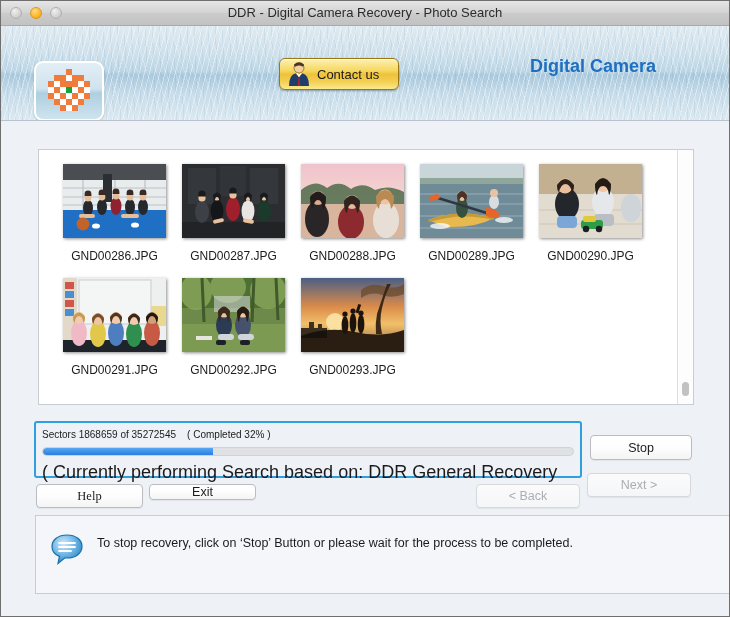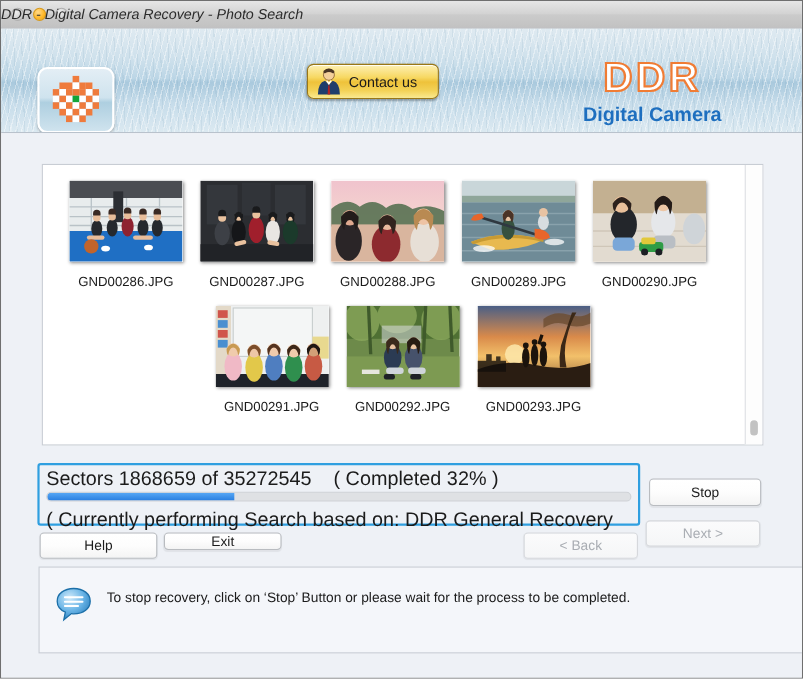--- a/index.html
+++ b/index.html
@@ -48,25 +48,25 @@
     background: radial-gradient(circle at 35% 30%, #f0f0f0, #d2d2d2 60%, #bdbdbd 100%);
     border: 1px solid #b0b0b0;
   }
   .light.amber {
     background: radial-gradient(circle at 35% 30%, #ffd98a, #ffb726 60%, #e9a21a 100%);
     border: 1px solid #d79a1d;
   }
   .title-text {
     position: absolute;
     left: 0; right: 0;
+    text-align: center;
     font-size: 13px;
     color: #2b2b2b;
     line-height: 24px;
     pointer-events: none;
-    font-style: italic;
   }
 
   
   .banner {
     position: relative;
     height: 94px;
     border-bottom: 1px solid #b9c2cc;
     background:
       linear-gradient(to bottom,
         #dfeaf1 0%,
@@ -168,21 +168,21 @@
   .thumb-scroll {
     position: absolute;
     inset: 0;
     right: 16px;
     padding: 14px 0 0 16px;
     box-sizing: border-box;
   }
   .thumb-row {
     display: flex;
   }
-  .thumb-row.row2 { margin-top: 15px; justify-content: center; }
+  .thumb-row.row2 { margin-top: 15px; }
   .thumb-cell {
     width: 119px;
     margin-right: 0px;
     text-align: center;
   }
   .thumb-img {
     width: 103px;
     height: 74px;
     margin: 0 auto;
     box-shadow: 1px 1px 3px rgba(0,0,0,0.45);
@@ -223,21 +223,21 @@
     top: 300px;
     width: 548px;
     height: 57px;
     box-sizing: border-box;
     border: 2px solid #2f9fe0;
     border-radius: 3px;
     background: #eef1f6;
     padding: 4px 6px 0 6px;
   }
   .progress-label {
-    font-size: 18px;
+    font-size: 10px;
     color: #1b1b1b;
     line-height: 16px;
     white-space: pre;
   }
   .progress-track {
     margin-top: 4px;
     height: 9px;
     width: 100%;
     border-radius: 5px;
     background: #dfe1e4;
@@ -281,20 +281,21 @@
     top: 314px;
     width: 102px;
     height: 25px;
   }
   .btn-help {
     position: absolute;
     left: 35px;
     top: 363px;
     width: 107px;
     height: 24px;
+    font-family: Liberation Serif, serif;
   }
   .btn-exit {
     position: absolute;
     left: 148px;
     top: 363px;
     width: 107px;
     height: 16px;
   }
   .btn-back {
     position: absolute;
@@ -395,21 +396,20 @@
         <circle cx="12" cy="7" r="5" fill="#f3cf9b" stroke="#8a6236" stroke-width="0.8"></circle>
         <path d="M7 3.5 Q12 -1 17 3.5 Q17 6 15.5 5.5 Q12 3.5 8.5 5.6 Q7 6 7 3.5 Z" fill="#4a3526"></path>
         <path d="M2 25 Q2 14 8.5 12.3 L12 16 L15.5 12.3 Q22 14 22 25 Z" fill="#1f3d6b"></path>
         <path d="M9.5 12.6 L12 16.2 L14.5 12.6 L13.6 12 L12 13.8 L10.4 12 Z" fill="#ffffff"></path>
         <path d="M11.4 16.6 L12.6 16.6 L13.2 25 L10.8 25 Z" fill="#b32222"></path>
       </svg>
       <span class="contact-label">Contact us</span>
     </div>
 
     <div class="brand">
-      <div class="brand-ddr">DDR</div>
       <div class="brand-sub">Digital Camera</div>
     </div>
   </div>
 
   <div class="content">
 
     <div class="thumb-panel">
       <div class="thumb-scroll">
 
         <div class="thumb-row">

